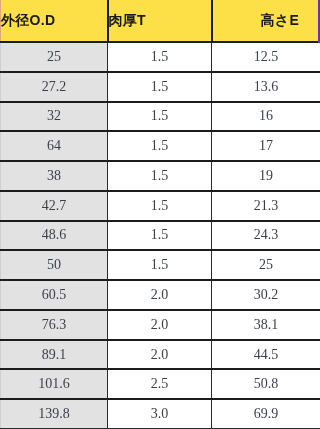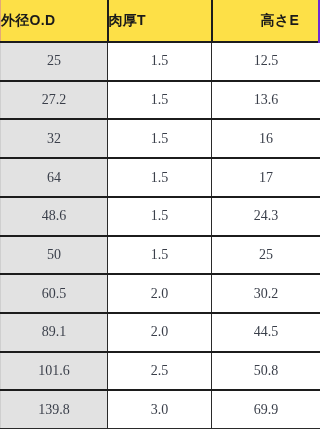--- a/index.html
+++ b/index.html
@@ -101,33 +101,48 @@
         <td class="od">32</td>
         <td class="t">1.5</td>
         <td class="e">16</td>
       </tr>
       <tr>
         <td class="od">64</td>
         <td class="t">1.5</td>
         <td class="e">17</td>
       </tr>
       <tr>
+        <td class="od">38</td>
+        <td class="t">1.5</td>
+        <td class="e">19</td>
+      </tr>
+      <tr>
+        <td class="od">42.7</td>
+        <td class="t">1.5</td>
+        <td class="e">21.3</td>
+      </tr>
+      <tr>
         <td class="od">48.6</td>
         <td class="t">1.5</td>
         <td class="e">24.3</td>
       </tr>
       <tr>
         <td class="od">50</td>
         <td class="t">1.5</td>
         <td class="e">25</td>
       </tr>
       <tr>
         <td class="od">60.5</td>
         <td class="t">2.0</td>
         <td class="e">30.2</td>
+      </tr>
+      <tr>
+        <td class="od">76.3</td>
+        <td class="t">2.0</td>
+        <td class="e">38.1</td>
       </tr>
       <tr>
         <td class="od">89.1</td>
         <td class="t">2.0</td>
         <td class="e">44.5</td>
       </tr>
       <tr>
         <td class="od">101.6</td>
         <td class="t">2.5</td>
         <td class="e">50.8</td>

